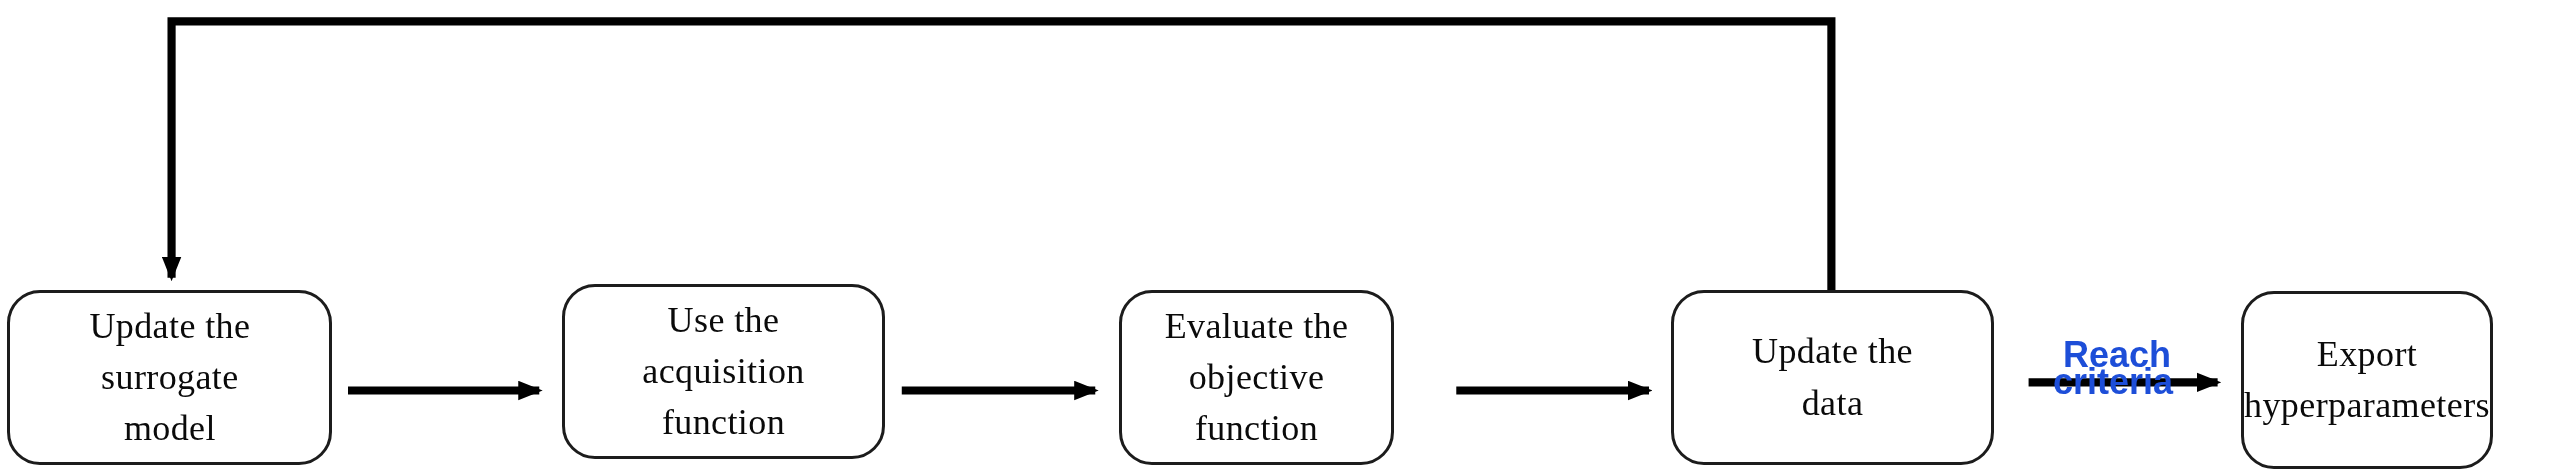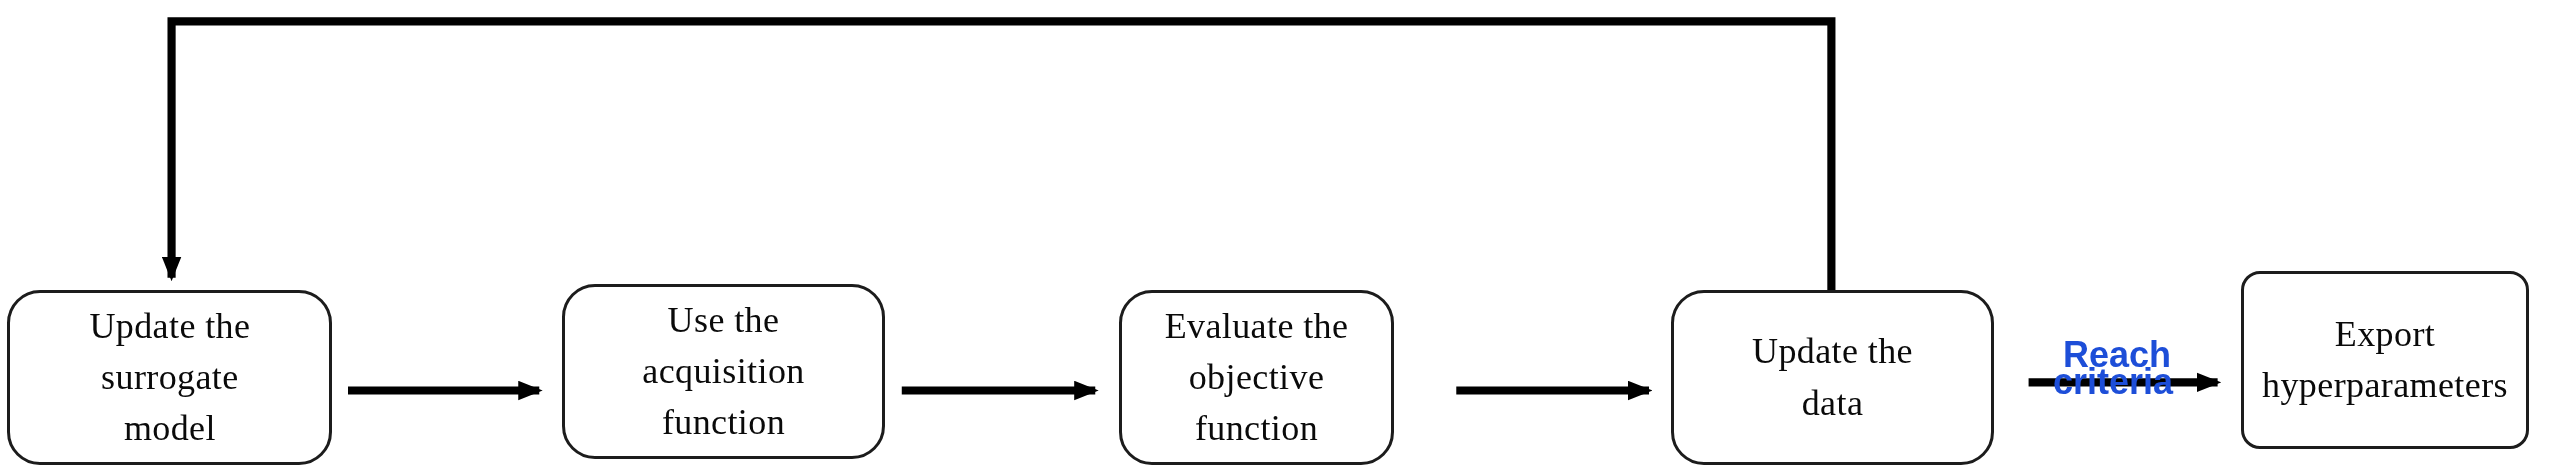--- a/index.html
+++ b/index.html
@@ -39,21 +39,21 @@
     color: #0a0a0a;
     white-space: pre-line;
     letter-spacing: 0.4px;
   }
 
   
   .node-1 { left: 7.4px;   top: 282px; width: 325px; height: 175px; }
   .node-2 { left: 562px;  top: 276px; width: 323px; height: 175px; }
   .node-3 { left: 1119px; top: 282px; width: 275px; height: 175px; }
   .node-4 { left: 1671px; top: 282px; width: 323px; height: 175px; }
-  .node-5 { left: 2241px; top: 263px; width: 288px; height: 178px; border-radius: 19px; }
+  .node-5 { left: 2241px; top: 283px; width: 252px; height: 178px; }
 
   .edge-label-word {
     position: absolute;
     transform: translateX(-50%);
     font-family: "Liberation Sans", sans-serif;
     font-weight: 600;
     font-size: 36px;
     line-height: 1;
     color: #1d4ed8;
   }

